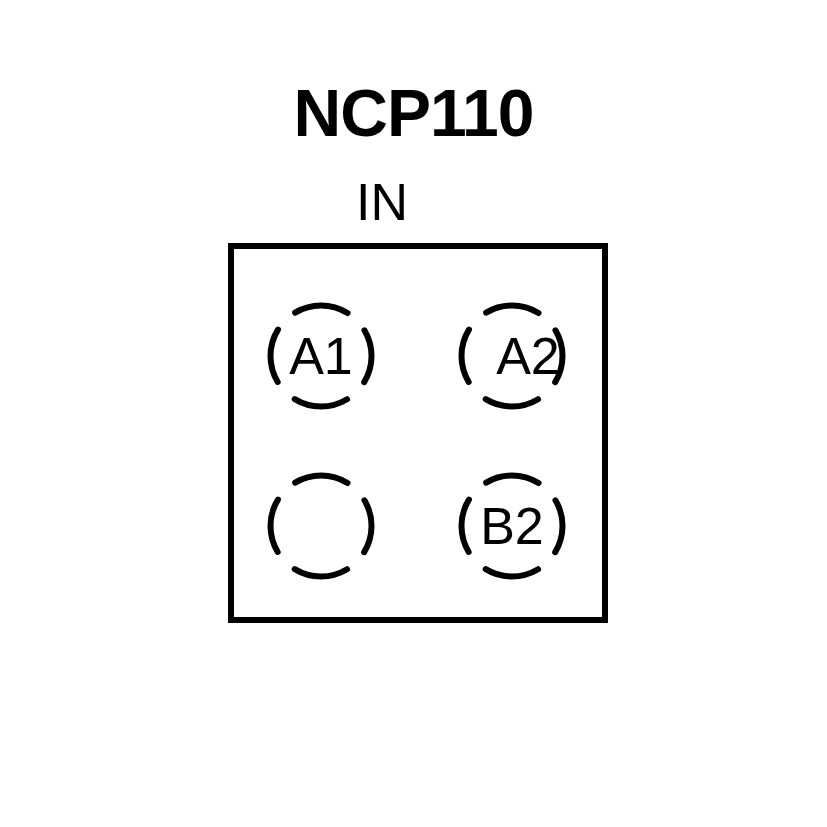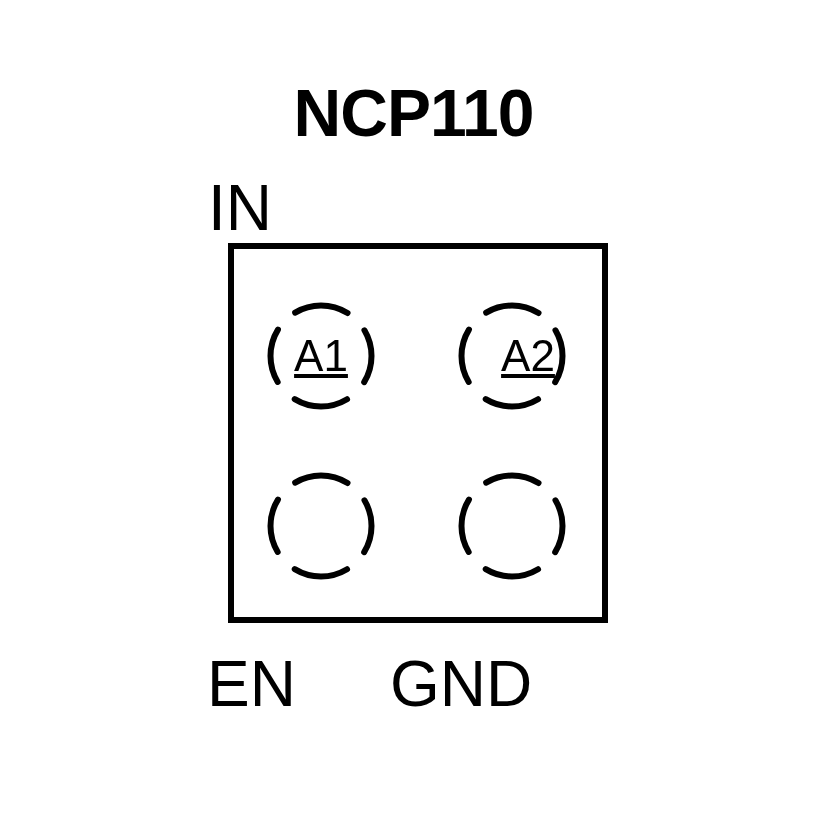--- a/index.html
+++ b/index.html
@@ -24,22 +24,22 @@
     text-align: center;
     font-size: 66px;
     font-weight: 700;
     letter-spacing: -1px;
     line-height: 1;
     white-space: nowrap;
   }
   .pin-label {
     position: absolute;
     width: 200px;
-    text-align: left;
-    font-size: 64px;
+    text-align: right;
+    font-size: 52px;
     font-weight: 400;
     line-height: 1;
     white-space: nowrap;
   }
   .pin-label.pos-in  { left: 208px; top: 176px; }
   .pin-label.pos-out { left: 387px; top: 176px; }
   .pin-label.pos-en  { left: 207px; top: 652px; }
   .pin-label.pos-gnd { left: 390px; top: 652px; }
   .diagram-svg {
     position: absolute;
@@ -59,24 +59,23 @@
     stroke-dasharray: 55 24.33;
     stroke-dashoffset: 27.5;
   }
   .pad-label {
     position: absolute;
     width: 120px;
     height: 120px;
     display: flex;
     align-items: center;
     justify-content: center;
-    font-size: 44px;
+    font-size: 52px;
     font-weight: 400;
     line-height: 1;
-    text-decoration: underline;
   }
   .pad-label.pos-a1 { left: 261px; top: 296px; }
   .pad-label.pos-a2 { left: 468px; top: 296px; }
   .pad-label.pos-b1 { left: 261px; top: 466px; }
   .pad-label.pos-b2 { left: 452px; top: 466px; }
 </style>
 </head>
 <body>
 
 <div class="canvas">
@@ -92,18 +91,17 @@
     <circle class="pad-circle" cx="512" cy="356" r="50.5"></circle>
     <circle class="pad-circle" cx="321" cy="526" r="50.5"></circle>
     <circle class="pad-circle" cx="512" cy="526" r="50.5"></circle>
   </svg>
 
   <div class="pad-label pos-a1">A1</div>
 
   <div class="pad-label pos-a2">A2</div>
 
 
+  <div class="pad-label pos-b2">B2</div>
 
-  <div class="pin-label pos-en">EN</div>
 
-  <div class="pin-label pos-gnd">GND</div>
 
 </div>
 
 </body></html>

